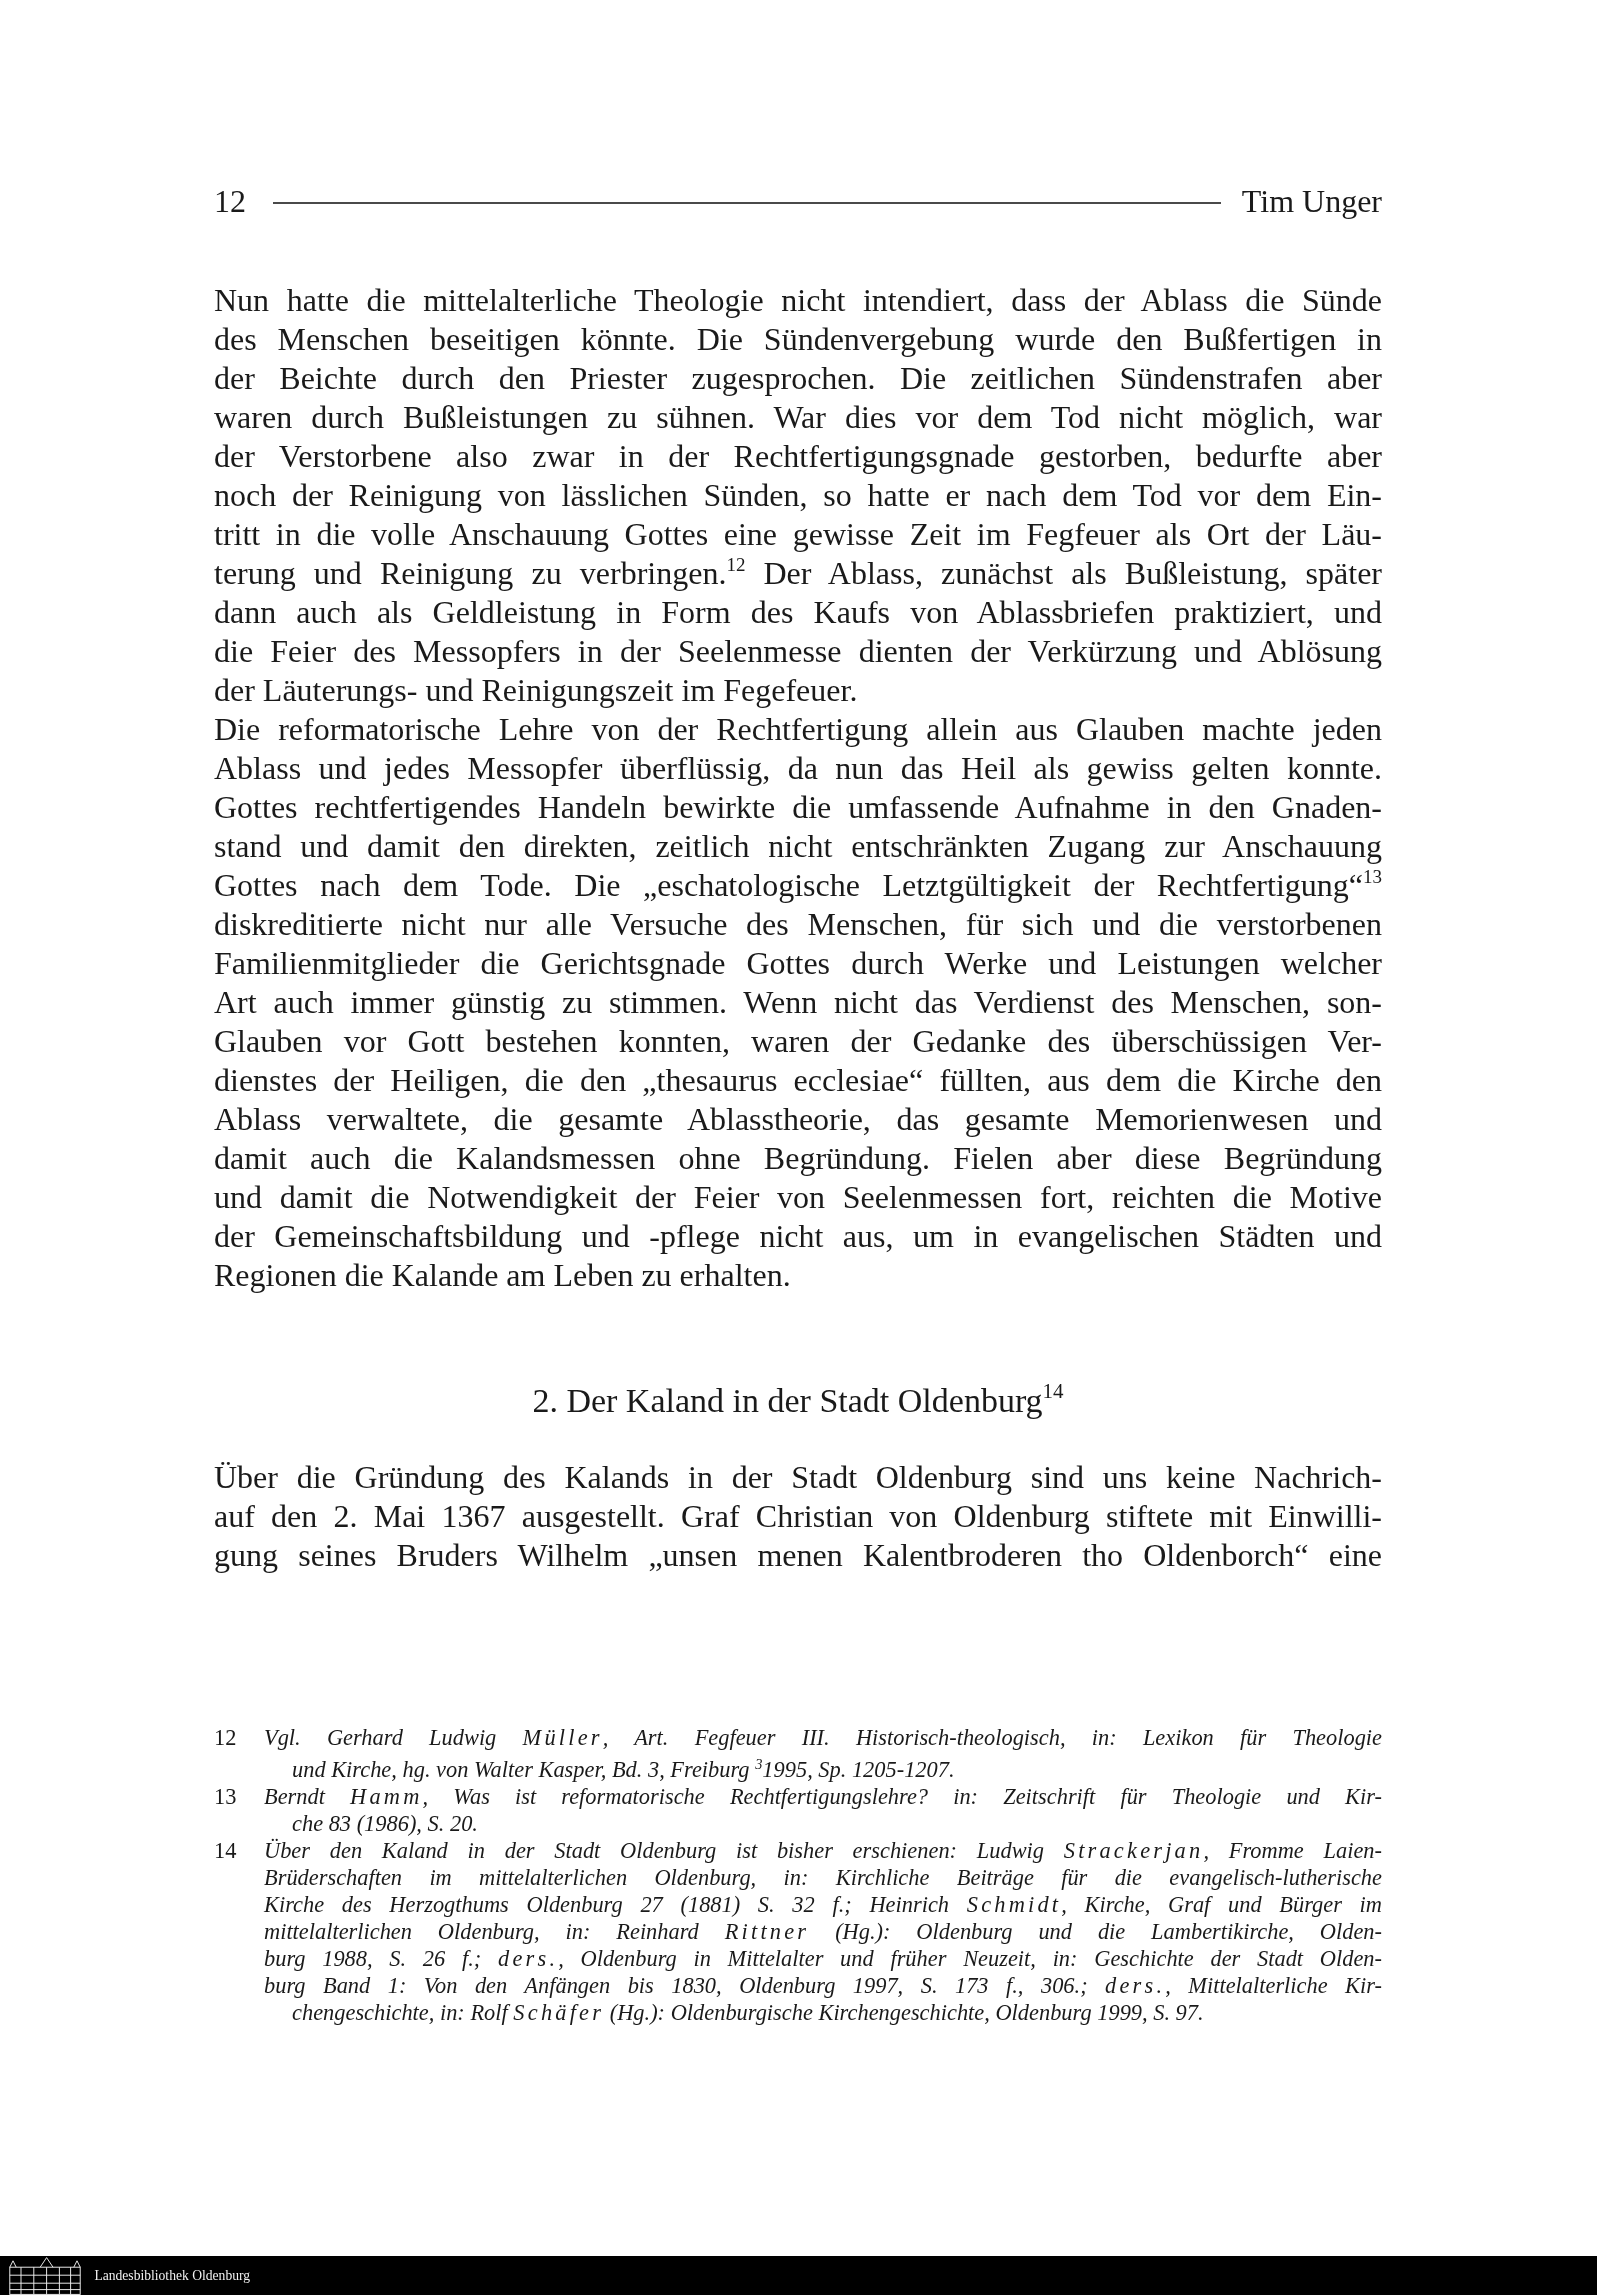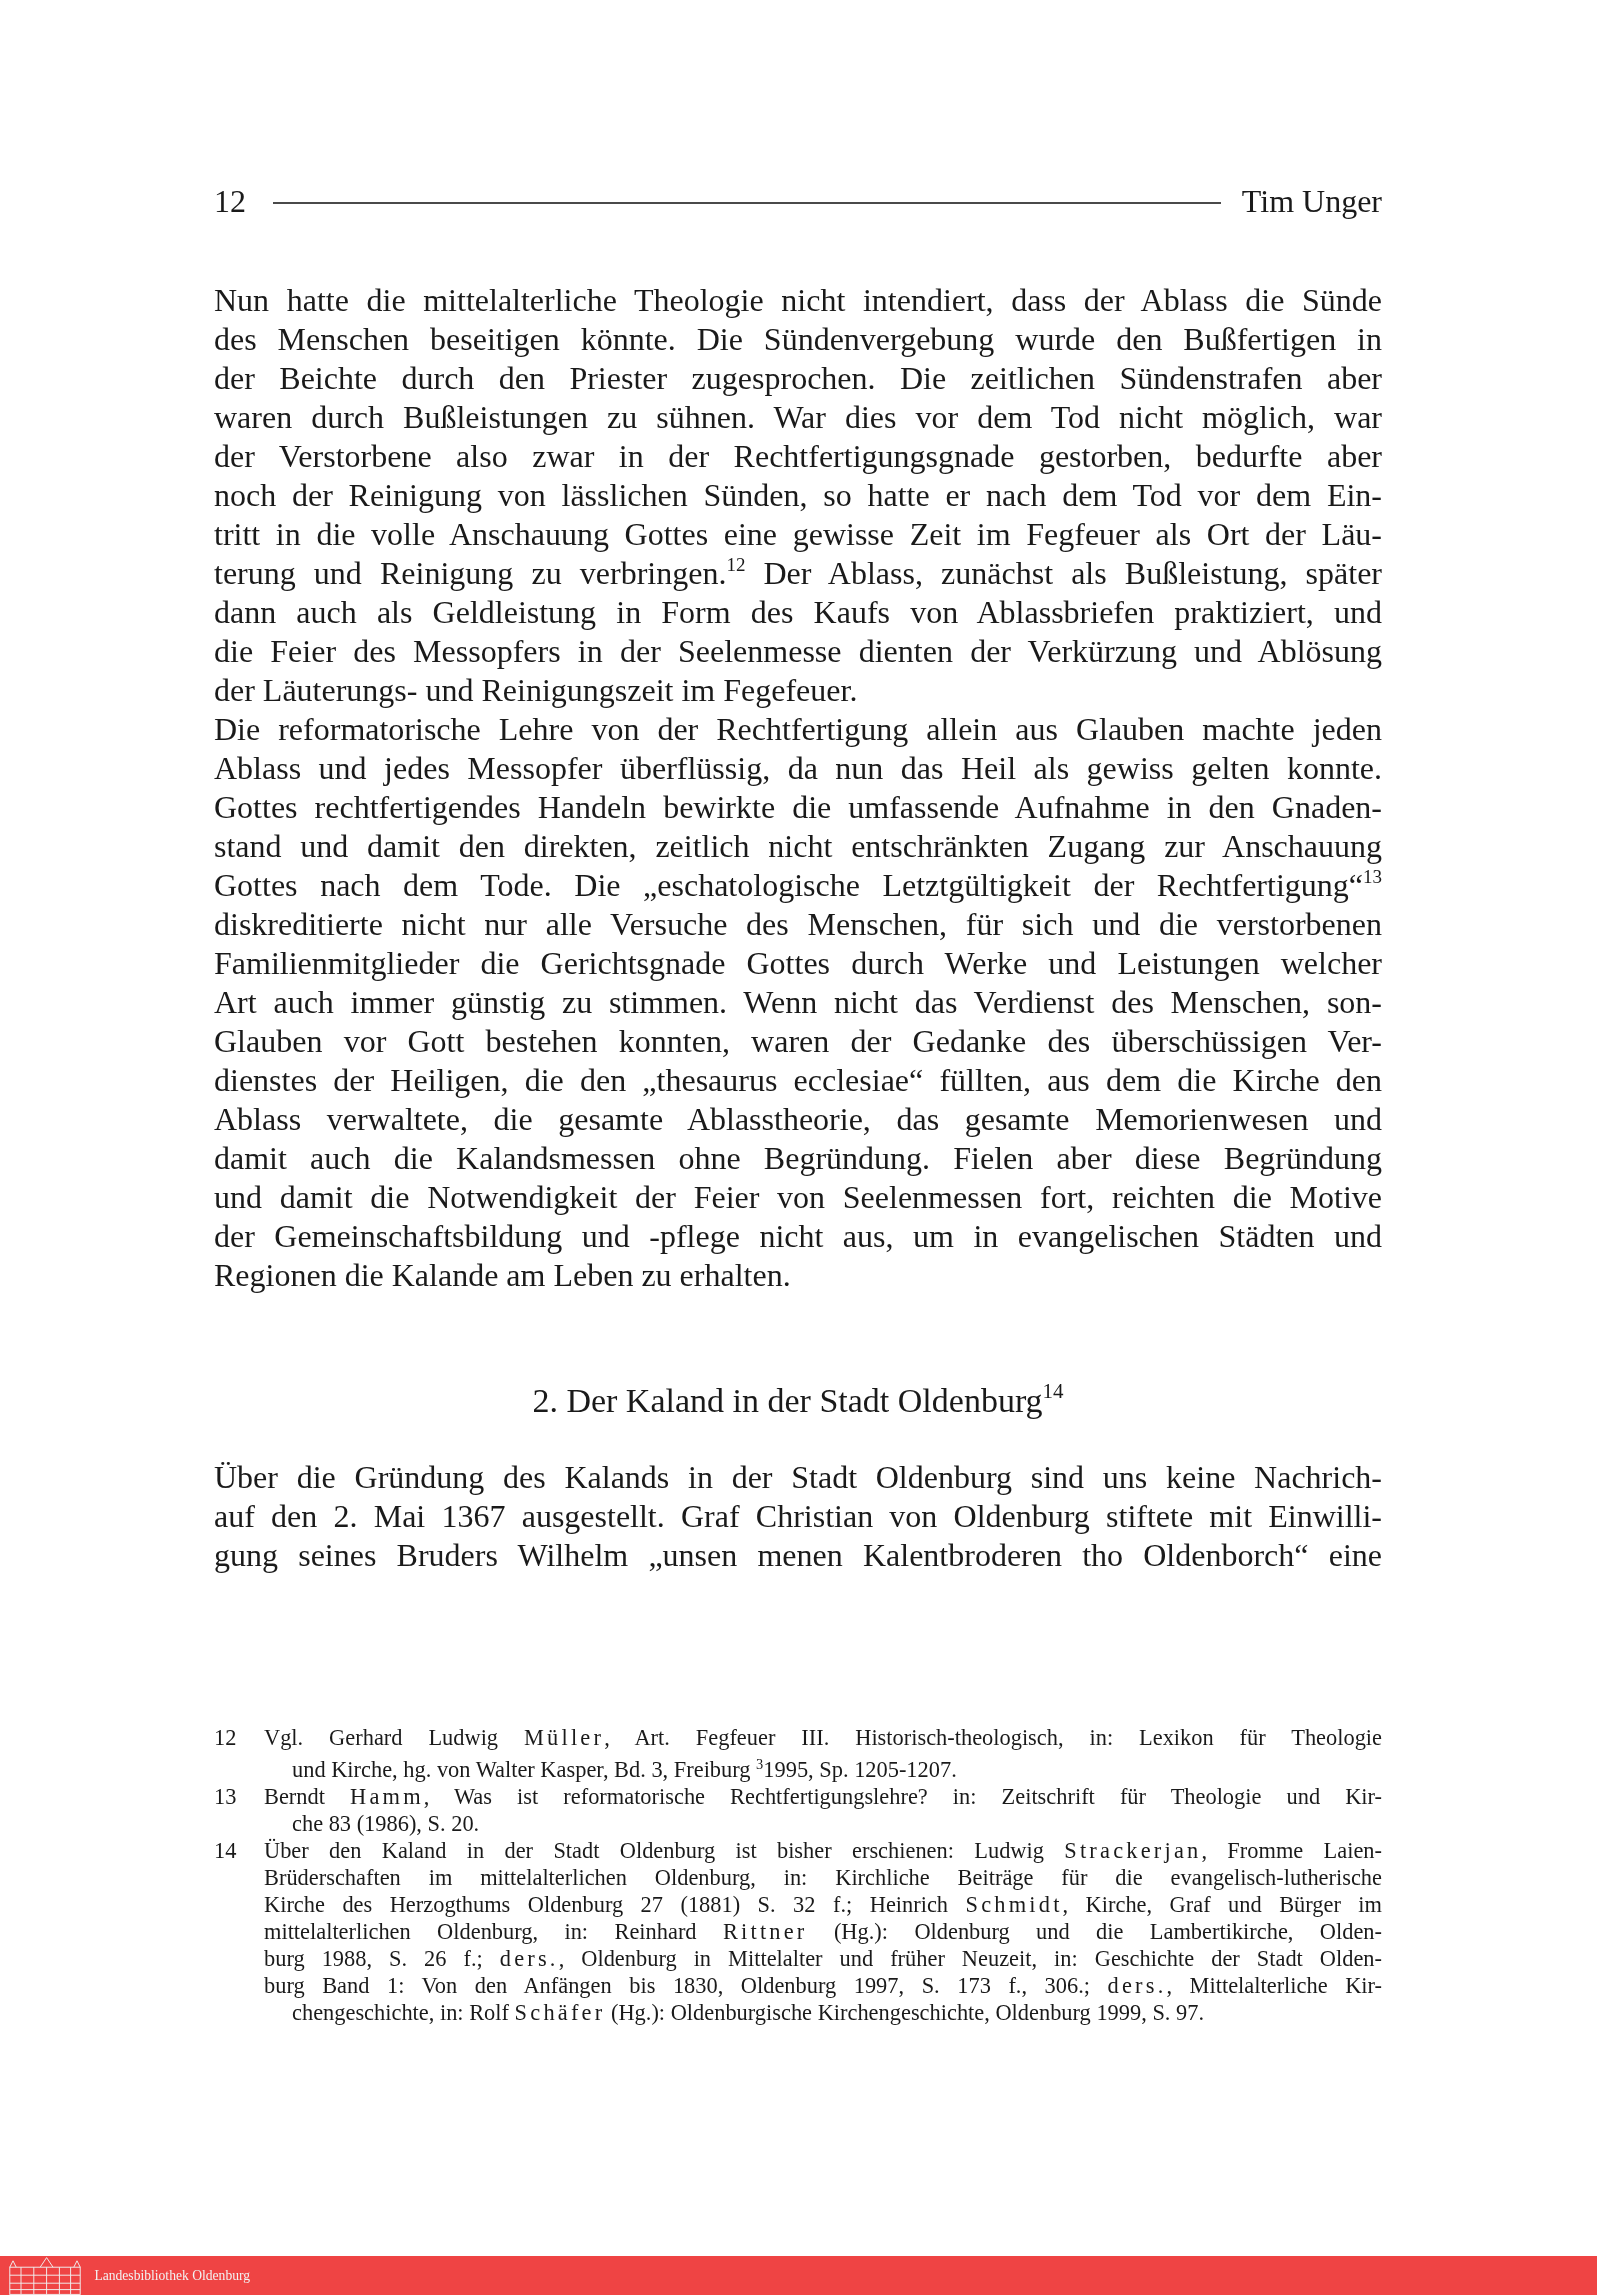--- a/index.html
+++ b/index.html
@@ -18,24 +18,24 @@
   .body .line.last { text-align-last: left; }
   sup.fn { font-size: 19px; line-height: 0; vertical-align: 12.8px; }
   .heading { position: absolute; top: 1382px; left: 0; width: 1168px; text-align: center; font-size: 34px; font-weight: normal; margin: 0; }
   .heading sup { font-size: 21px; vertical-align: 14.4px; line-height: 0; }
   .body2 { position: absolute; top: 1458px; left: 0; width: 1168px; font-size: 32px; line-height: 39px; }
   .body2 .line { display: block; text-align: justify; text-align-last: justify; white-space: nowrap; }
   .footnotes { position: absolute; top: 1724px; left: 0; width: 1168px; font-size: 22.4px; line-height: 27px; }
   .fn-item { display: flex; }
   .fn-num { flex: 0 0 50px; }
   .fn-text { flex: 1 1 auto; }
-  .fn-text .line { display: block; text-align: justify; text-align-last: justify; white-space: nowrap; }
+  .fn-text .line { display: block; text-align: justify; text-align-last: justify; white-space: nowrap; font-style: italic; }
   .fn-text .line.last { text-align-last: left; margin-left: 28px; }
   .spaced { letter-spacing: 3.2px; }
-  .footer-bar { position: absolute; left: 0; top: 2256px; width: 1597px; height: 40px; background: #ef4444;
+  .footer-bar { position: absolute; left: 0; top: 2256px; width: 1597px; height: 40px; background: #000000;
                 display: flex; align-items: center; }
   .footer-logo { margin-left: 4.8px; width: 80px; height: 40px; }
   .footer-label { margin-left: 9.6px; color: #f2f2f2; font-size: 13.6px; font-family: "Liberation Serif", serif; }
 </style>
 </head>
 <body>
 
 <div class="page">
 
   <div class="running-head">

